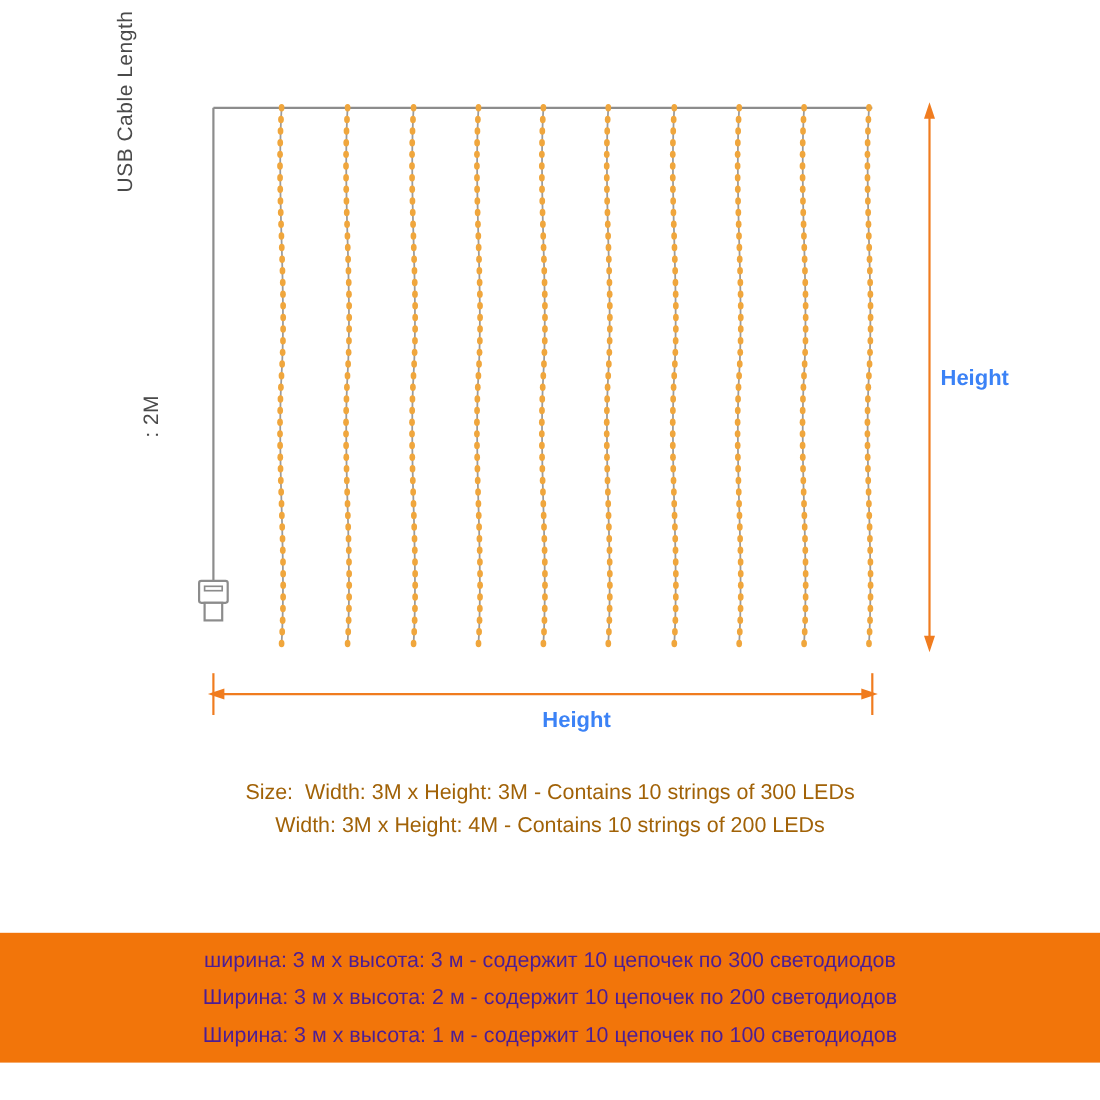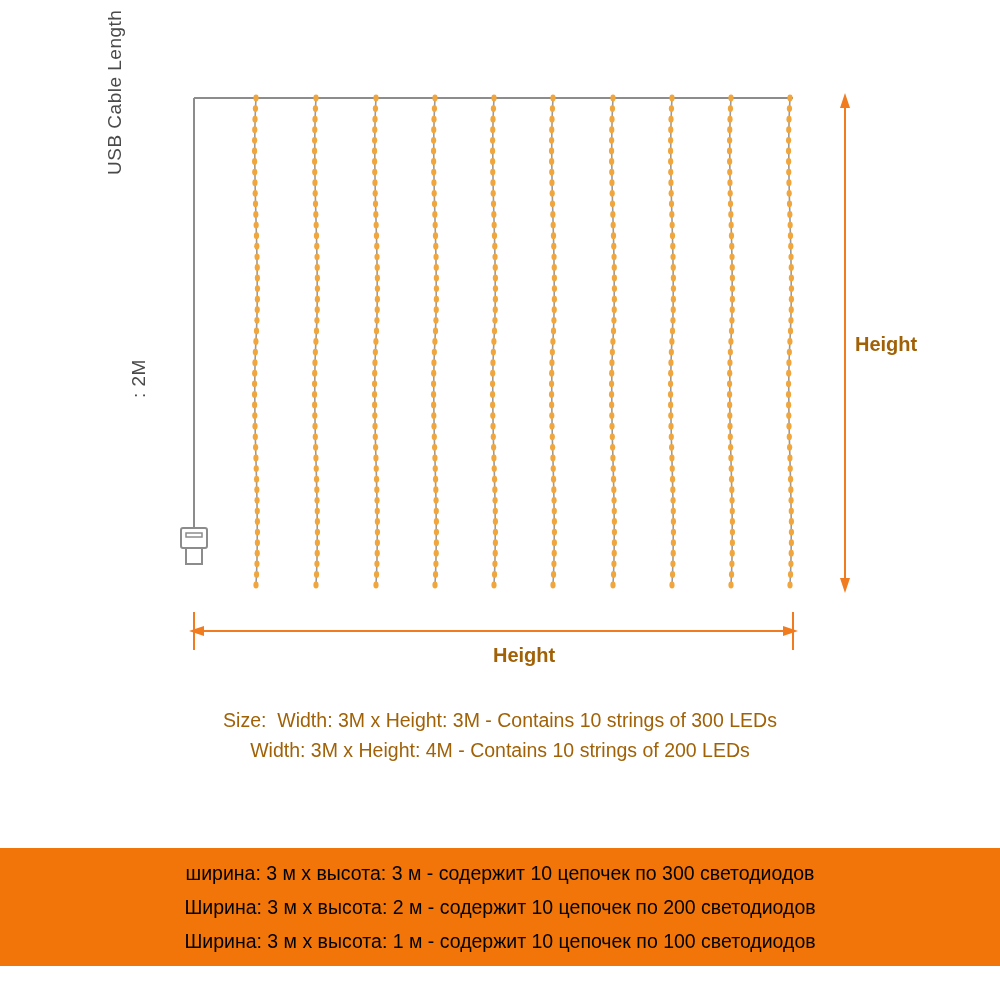--- a/index.html
+++ b/index.html
@@ -47,21 +47,21 @@
     transform-origin: 0 0;
     font-size: 19px;
     color: #4a4a4a;
     letter-spacing: 0.5px;
     white-space: nowrap;
   }
 
   
   .dim-label {
     position: absolute;
-    color: #a16207;
+    color: #3b82f6;
     font-weight: bold;
     font-size: 20px;
   }
   #height-label {
     left: 855px;
     top: 333px;
   }
   #width-label {
     left: 493px;
     top: 644px;
@@ -86,21 +86,21 @@
   }
 
   
   #spec-ru {
     position: absolute;
     left: 0;
     top: 848px;
     width: 1000px;
     height: 118px;
     background: #f2750a;
-    color: #000000;
+    color: #4c1d95;
     font-size: 19.5px;
     line-height: 34px;
     text-align: center;
     padding-top: 8px;
     box-sizing: border-box;
   }
   #spec-ru .spec-row {
     white-space: nowrap;
   }
 </style>

